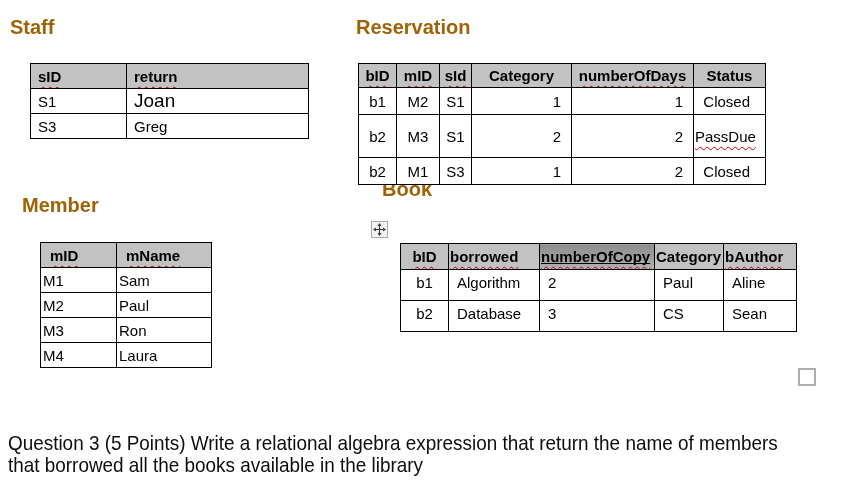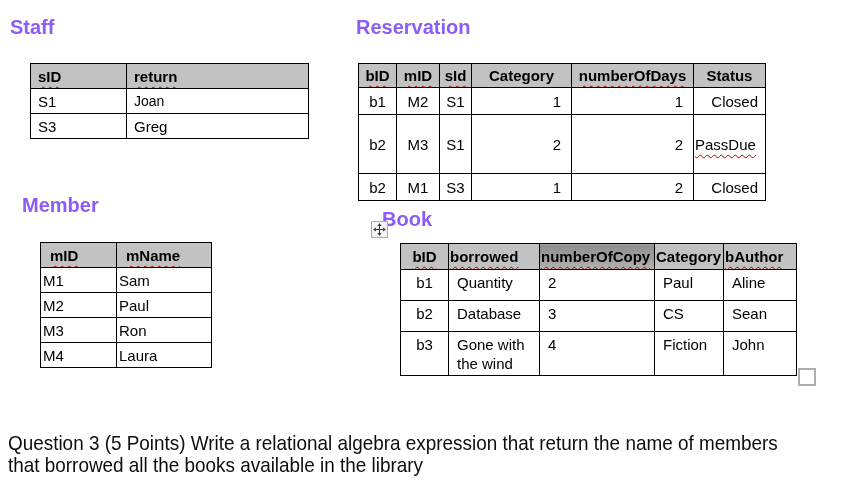--- a/index.html
+++ b/index.html
@@ -2,63 +2,64 @@
 <html><head>
 <meta charset="utf-8">
 <style>
   html,body { margin:0; padding:0; }
   body {
     width:846px; height:488px; position:relative; overflow:hidden;
     background:#ffffff; color:#000;
     font-family:"Liberation Sans", sans-serif;
   }
   .heading {
-    position:absolute; font-size:20px; font-weight:bold; color:#8b5cf6;
+    position:absolute; font-size:20px; font-weight:bold; color:#a16207;
     white-space:nowrap;
   }
   table.doc-table {
     position:absolute; border-collapse:collapse; table-layout:fixed;
     background:#fff;
   }
   .doc-table th, .doc-table td {
     border:1px solid #000; font-size:15px; overflow:hidden;
     white-space:normal;
   }
   .doc-table th {
     background:#c2c2c2; font-weight:bold; text-align:left;
   }
   .doc-table th.dark {
     background:linear-gradient(180deg,#8d8d8d 0%,#a2a2a2 60%,#b4b4b4 100%);
+    text-decoration:underline;
   }
   .sq {
     text-decoration-line:underline;
     text-decoration-style:wavy;
     text-decoration-color:#c00000;
     text-decoration-thickness:1px;
     text-underline-offset:4px;
     text-decoration-skip-ink:none;
   }
 
   
   #staff-table { left:30px; top:63px; width:278px; }
   #staff-table th { height:24px; padding:0 2px 0 7px; }
   #staff-table td { height:24px; padding:0 2px 0 7px; }
-  #staff-table td.alt { font-size:14px;margin-top:13px; }
+  #staff-table td.alt { font-size:19px;margin-top:13px; }
 
   
   #reservation-table { left:358px; top:63px; width:407px; }
   #reservation-table th { height:23px; padding:0 1px; text-align:center; }
   #reservation-table td { height:26px; padding:0 2px; }
   #reservation-table td:nth-child(1),
   #reservation-table td:nth-child(2),
   #reservation-table td:nth-child(3) { text-align:center; }
   #reservation-table td:nth-child(4),
   #reservation-table td:nth-child(5) { text-align:right; padding-right:10px; }
-  #reservation-table td:nth-child(6) { text-align:right; padding-right:7px; }
-  #reservation-table td.misspelled { text-align:left; padding:16px 1px; }
+  #reservation-table td:nth-child(6) { text-align:right; padding-right:15px; }
+  #reservation-table td.misspelled { text-align:left; padding:8px 1px; }
 
   
   #member-table { left:40px; top:242px; width:171px; }
   #member-table th { height:24px; padding:0 2px 0 9px; }
   #member-table td { height:24px; padding:0 2px 0 2px; }
 
   
   #book-table { left:400px; top:243px; width:396px; }
   #book-table th { height:25px; padding:0 1px; }
   #book-table th:first-child { text-align:center; }
@@ -93,21 +94,21 @@
 </style>
 </head>
 <body>
 
 <div class="heading" style="left:10px; top:16px;">Staff</div>
 
 <div class="heading" style="left:356px; top:16px;">Reservation</div>
 
 <div class="heading" style="left:22px; top:194px;">Member</div>
 
-<div class="heading" style="left:382px; top:208px;">Book</div>
+<div class="heading" style="left:382px; top:178px;">Book</div>
 
 <table id="staff-table" class="doc-table">
   <colgroup>
       <col style="width:96px">
       <col style="width:182px">
     </colgroup>
   <thead>
       <tr>
         <th><span class="sq">sID</span></th>
         <th><span class="sq">return</span></th>
@@ -229,39 +230,32 @@
         <th><span class="sq">bID</span></th>
         <th><span class="sq">borrowed</span></th>
         <th class="dark"><span class="sq">numberOfCopy</span></th>
         <th><span>Category</span></th>
         <th><span class="sq">bAuthor</span></th>
       </tr>
     </thead>
   <tbody>
       <tr>
         <td><span>b1</span></td>
-        <td><span>Quantity</span></td>
+        <td><span>Algorithm</span></td>
         <td><span>2</span></td>
         <td><span>Paul</span></td>
         <td><span>Aline</span></td>
       </tr>
       <tr>
         <td><span>b2</span></td>
         <td><span>Database</span></td>
         <td><span>3</span></td>
         <td><span>CS</span></td>
         <td><span>Sean</span></td>
       </tr>
-      <tr>
-        <td><span>b3</span></td>
-        <td><span>Gone with the wind</span></td>
-        <td><span>4</span></td>
-        <td><span>Fiction</span></td>
-        <td><span>John</span></td>
-      </tr>
     </tbody>
 </table>
 
 <div class="resize-handle"></div>
 
 <div class="question">
   <span class="qline">Question 3 (5 Points) Write a relational algebra expression that return the name of members</span>
   <span class="qline">that borrowed all the books available in the library</span>
 </div>
 

